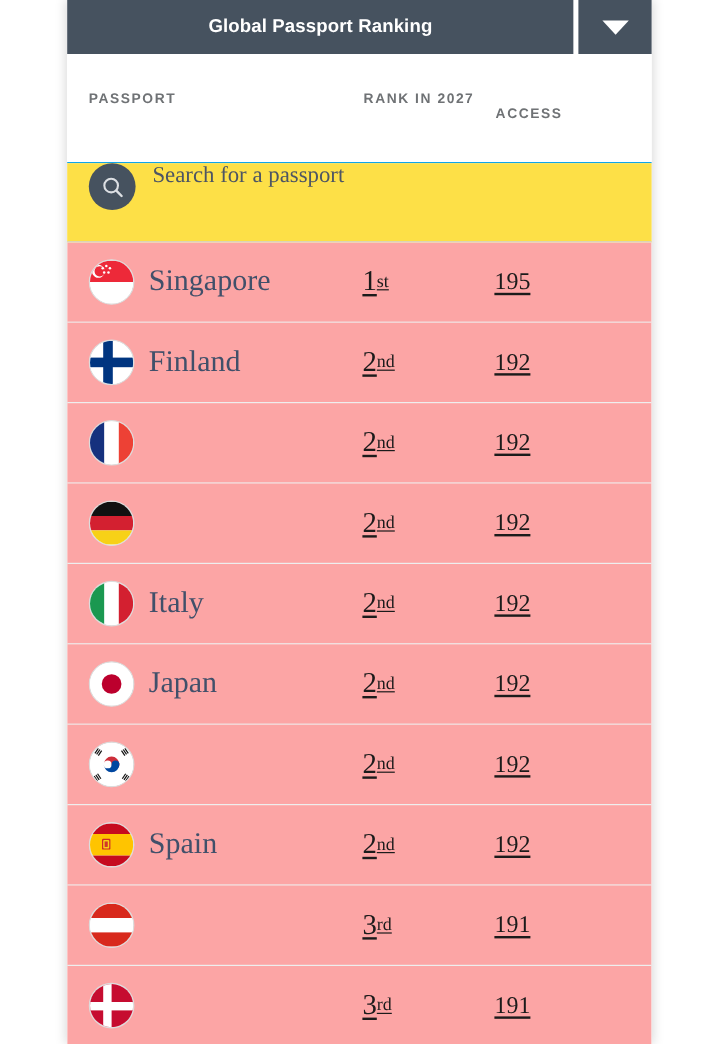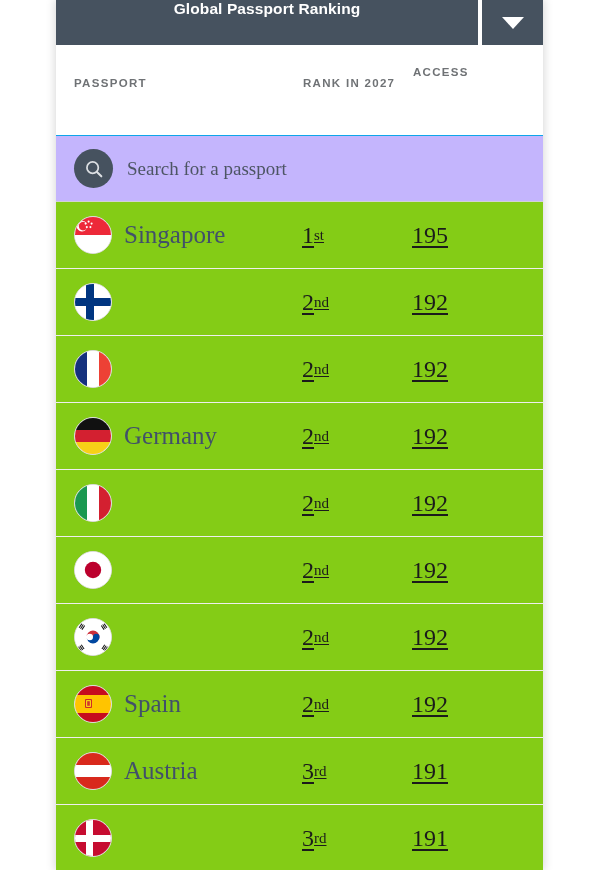--- a/index.html
+++ b/index.html
@@ -37,21 +37,21 @@
     top: 0;
     width: 487px;
     height: 45px;
     display: flex;
     align-items: stretch;
   }
   .titlebar {
     flex: 1 1 auto;
     background: #46525f;
     display: flex;
-    align-items: flex-start;
+    align-items: center;
     justify-content: center;
   }
   .titlebar-title {
     color: #ffffff;
     font-size: 15.5px;
     font-weight: 700;
     letter-spacing: 0.1px;
     font-family: "Liberation Sans", sans-serif;
   }
   .titlebar-gap {
@@ -89,34 +89,34 @@
     position: absolute;
     color: #6f7275;
     font-size: 11.5px;
     font-weight: 700;
     letter-spacing: 1.3px;
     font-family: "Liberation Sans", sans-serif;
     line-height: 16px;
   }
   .col-passport { left: 18px; top: 30px; }
   .col-rank     { left: 247px; top: 30px; width: 95px; }
-  .col-access   { left: 357px; top: 19px; }
+  .col-access   { left: 357px; top: 42px; }
 
   
   .searchrow {
     position: absolute;
     left: 0;
     top: 136px;
     width: 487px;
     height: 66px;
-    background: #c4b5fd;
+    background: #fde047;
     border-bottom: 1px solid #d2d2d3;
     box-sizing: border-box;
     display: flex;
-    align-items: center;
+    align-items: flex-start;
     cursor: text;
   }
   .search-icon-circle {
     width: 39px;
     height: 39px;
     border-radius: 50%;
     background: #46525f;
     margin-left: 18px;
     display: flex;
     align-items: center;
@@ -137,21 +137,21 @@
     top: 202px;
     width: 487px;
     height: 668px;
     overflow: hidden;
   }
   .row {
     position: relative;
     height: 67px;
     border-bottom: 1px solid #eeeeee;
     box-sizing: border-box;
-    background: #84cc16;
+    background: #fca5a5;
     cursor: pointer;
   }
   .flag {
     position: absolute;
     left: 18px;
     top: 14px;
     width: 38px;
     height: 38px;
     border-radius: 50%;
     overflow: hidden;
@@ -193,21 +193,21 @@
     text-underline-offset: 2px;
   }
   .access {
     position: absolute;
     left: 356px;
     top: 0;
     height: 66px;
     display: flex;
     align-items: center;
     color: #1b1b1b;
-    font-size: 24px;
+    font-size: 20px;
     font-family: "Liberation Serif", serif;
     text-decoration: underline;
     text-underline-offset: 3px;
   }
 </style>
 </head>
 <body>
 
 <div id="app">
   <div class="card">
@@ -262,20 +262,21 @@
           <span class="access">195</span>
         </div>
         <div class="row">
           <span class="flag">
             <svg viewBox="0 0 36 36">
               <rect width="36" height="36" fill="#fff"></rect>
               <rect x="0" y="14" width="36" height="8" fill="#003580"></rect>
               <rect x="11" y="0" width="8" height="36" fill="#003580"></rect>
             </svg>
           </span>
+          <span class="country">Finland</span>
           <span class="rank">
             <span class="num">2</span>
             <span class="suf">nd</span>
           </span>
           <span class="access">192</span>
         </div>
         <div class="row">
           <span class="flag">
             <svg viewBox="0 0 36 36">
               <rect width="12" height="36" fill="#15317E"></rect>
@@ -290,48 +291,49 @@
           <span class="access">192</span>
         </div>
         <div class="row">
           <span class="flag">
             <svg viewBox="0 0 36 36">
               <rect width="36" height="12" fill="#111"></rect>
               <rect y="12" width="36" height="12" fill="#D32030"></rect>
               <rect y="24" width="36" height="12" fill="#F7D117"></rect>
             </svg>
           </span>
-          <span class="country">Germany</span>
           <span class="rank">
             <span class="num">2</span>
             <span class="suf">nd</span>
           </span>
           <span class="access">192</span>
         </div>
         <div class="row">
           <span class="flag">
             <svg viewBox="0 0 36 36">
               <rect width="12" height="36" fill="#1A9850"></rect>
               <rect x="12" width="12" height="36" fill="#fff"></rect>
               <rect x="24" width="12" height="36" fill="#D32030"></rect>
             </svg>
           </span>
+          <span class="country">Italy</span>
           <span class="rank">
             <span class="num">2</span>
             <span class="suf">nd</span>
           </span>
           <span class="access">192</span>
         </div>
         <div class="row">
           <span class="flag">
             <svg viewBox="0 0 36 36">
               <rect width="36" height="36" fill="#fff"></rect>
               <circle cx="18" cy="18" r="8.2" fill="#BC002D"></circle>
             </svg>
           </span>
+          <span class="country">Japan</span>
           <span class="rank">
             <span class="num">2</span>
             <span class="suf">nd</span>
           </span>
           <span class="access">192</span>
         </div>
         <div class="row">
           <span class="flag">
             <svg viewBox="0 0 36 36">
               <rect width="36" height="36" fill="#fff"></rect>
@@ -388,21 +390,20 @@
           <span class="access">192</span>
         </div>
         <div class="row">
           <span class="flag">
             <svg viewBox="0 0 36 36">
               <rect width="36" height="12" fill="#D8291C"></rect>
               <rect y="12" width="36" height="12" fill="#fff"></rect>
               <rect y="24" width="36" height="12" fill="#D8291C"></rect>
             </svg>
           </span>
-          <span class="country">Austria</span>
           <span class="rank">
             <span class="num">3</span>
             <span class="suf">rd</span>
           </span>
           <span class="access">191</span>
         </div>
         <div class="row">
           <span class="flag">
             <svg viewBox="0 0 36 36">
               <rect width="36" height="36" fill="#C60C30"></rect>

